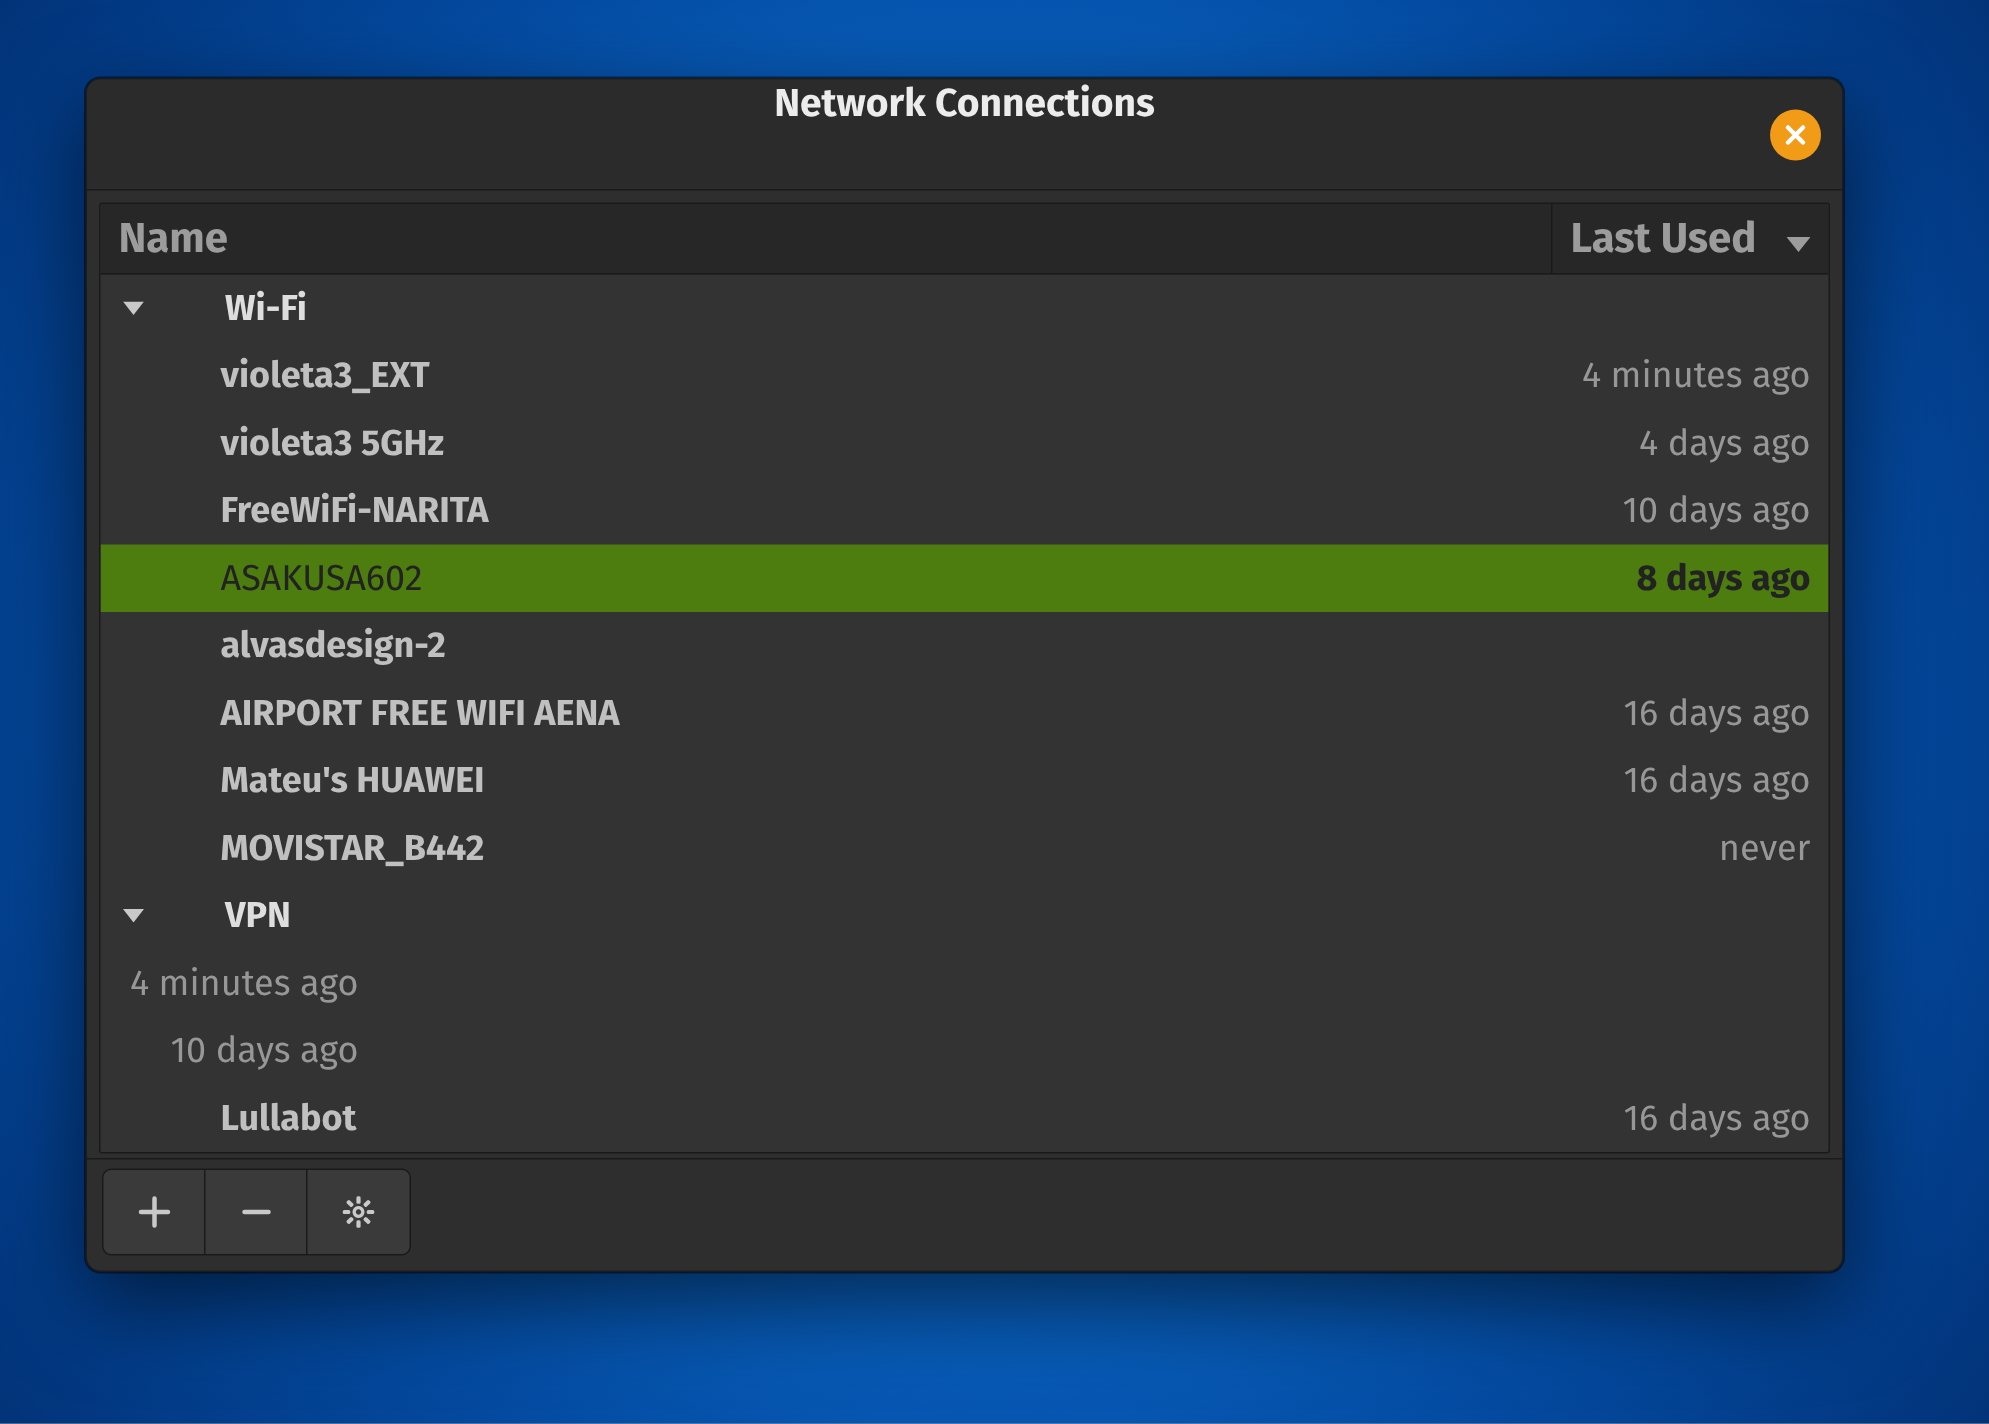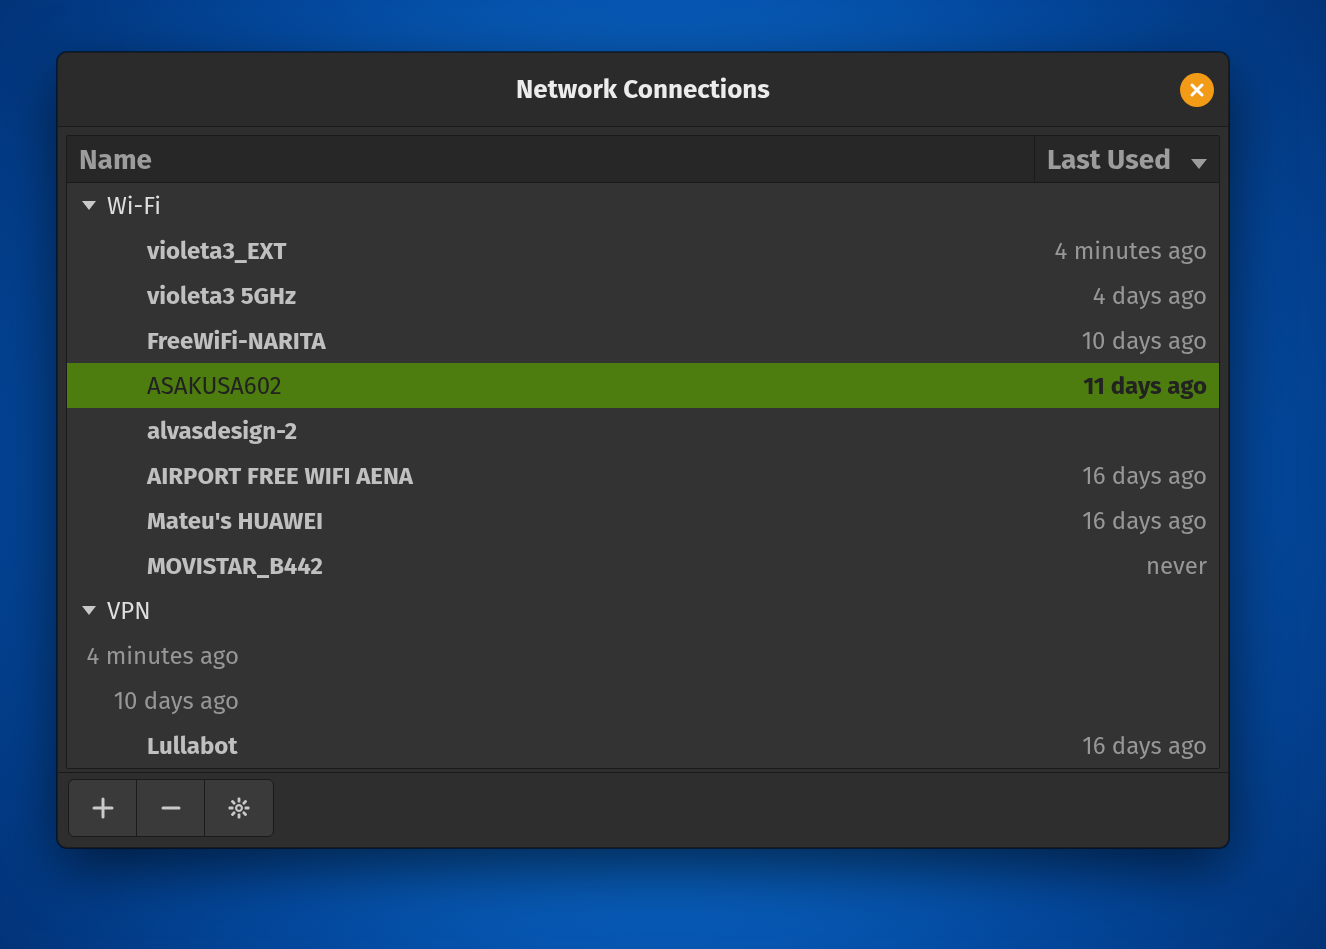--- a/index.html
+++ b/index.html
@@ -22,21 +22,20 @@
     box-shadow: 0 20px 60px rgba(0,0,0,0.6), 0 0 0 1px rgba(0,0,0,0.5);
     border: 1px solid #1c1c1c;
     overflow: hidden;
     display: flex;
     flex-direction: column;
   }
   .titlebar {
     height: 74px;
     background: #2b2b2b;
     display: flex;
-    align-items: center;
     justify-content: center;
     position: relative;
     border-bottom: 1px solid #1a1a1a;
   }
   .titlebar-title {
     color: #ececec;
     font-size: 26px;
     font-weight: 700;
   }
   .close-btn {
@@ -105,22 +104,23 @@
     flex: 0 0 184px;
     padding: 0 12px 0 0;
     text-align: right;
     display: flex;
     justify-content: flex-end;
     align-items: flex-end;
     white-space: nowrap;
   }
   .group-row .name-cell {
     padding-left: 10px;
-    font-weight: 400;
+    font-weight: 700;
     color: #dedede;
+    gap: 43px;
   }
   .group-caret {
     display: inline-flex;
     width: 24px;
     justify-content: center;
     margin-right: 6px;
   }
   .item-row .name-cell { padding-left: 80px; }
   .item-row .last-cell { color: #979797; }
   .row.selected { background: #4d7c0f; }
@@ -217,21 +217,21 @@
             </div>
             <div class="last-cell">
               <span>10 days ago</span>
             </div>
           </div>
           <div class="row item-row selected">
             <div class="name-cell">
               <span>ASAKUSA602</span>
             </div>
             <div class="last-cell">
-              <span>11 days ago</span>
+              <span>8 days ago</span>
             </div>
           </div>
           <div class="row item-row">
             <div class="name-cell">
               <span>alvasdesign-2</span>
             </div>
           </div>
           <div class="row item-row">
             <div class="name-cell">
               <span>AIRPORT FREE WIFI AENA</span>

